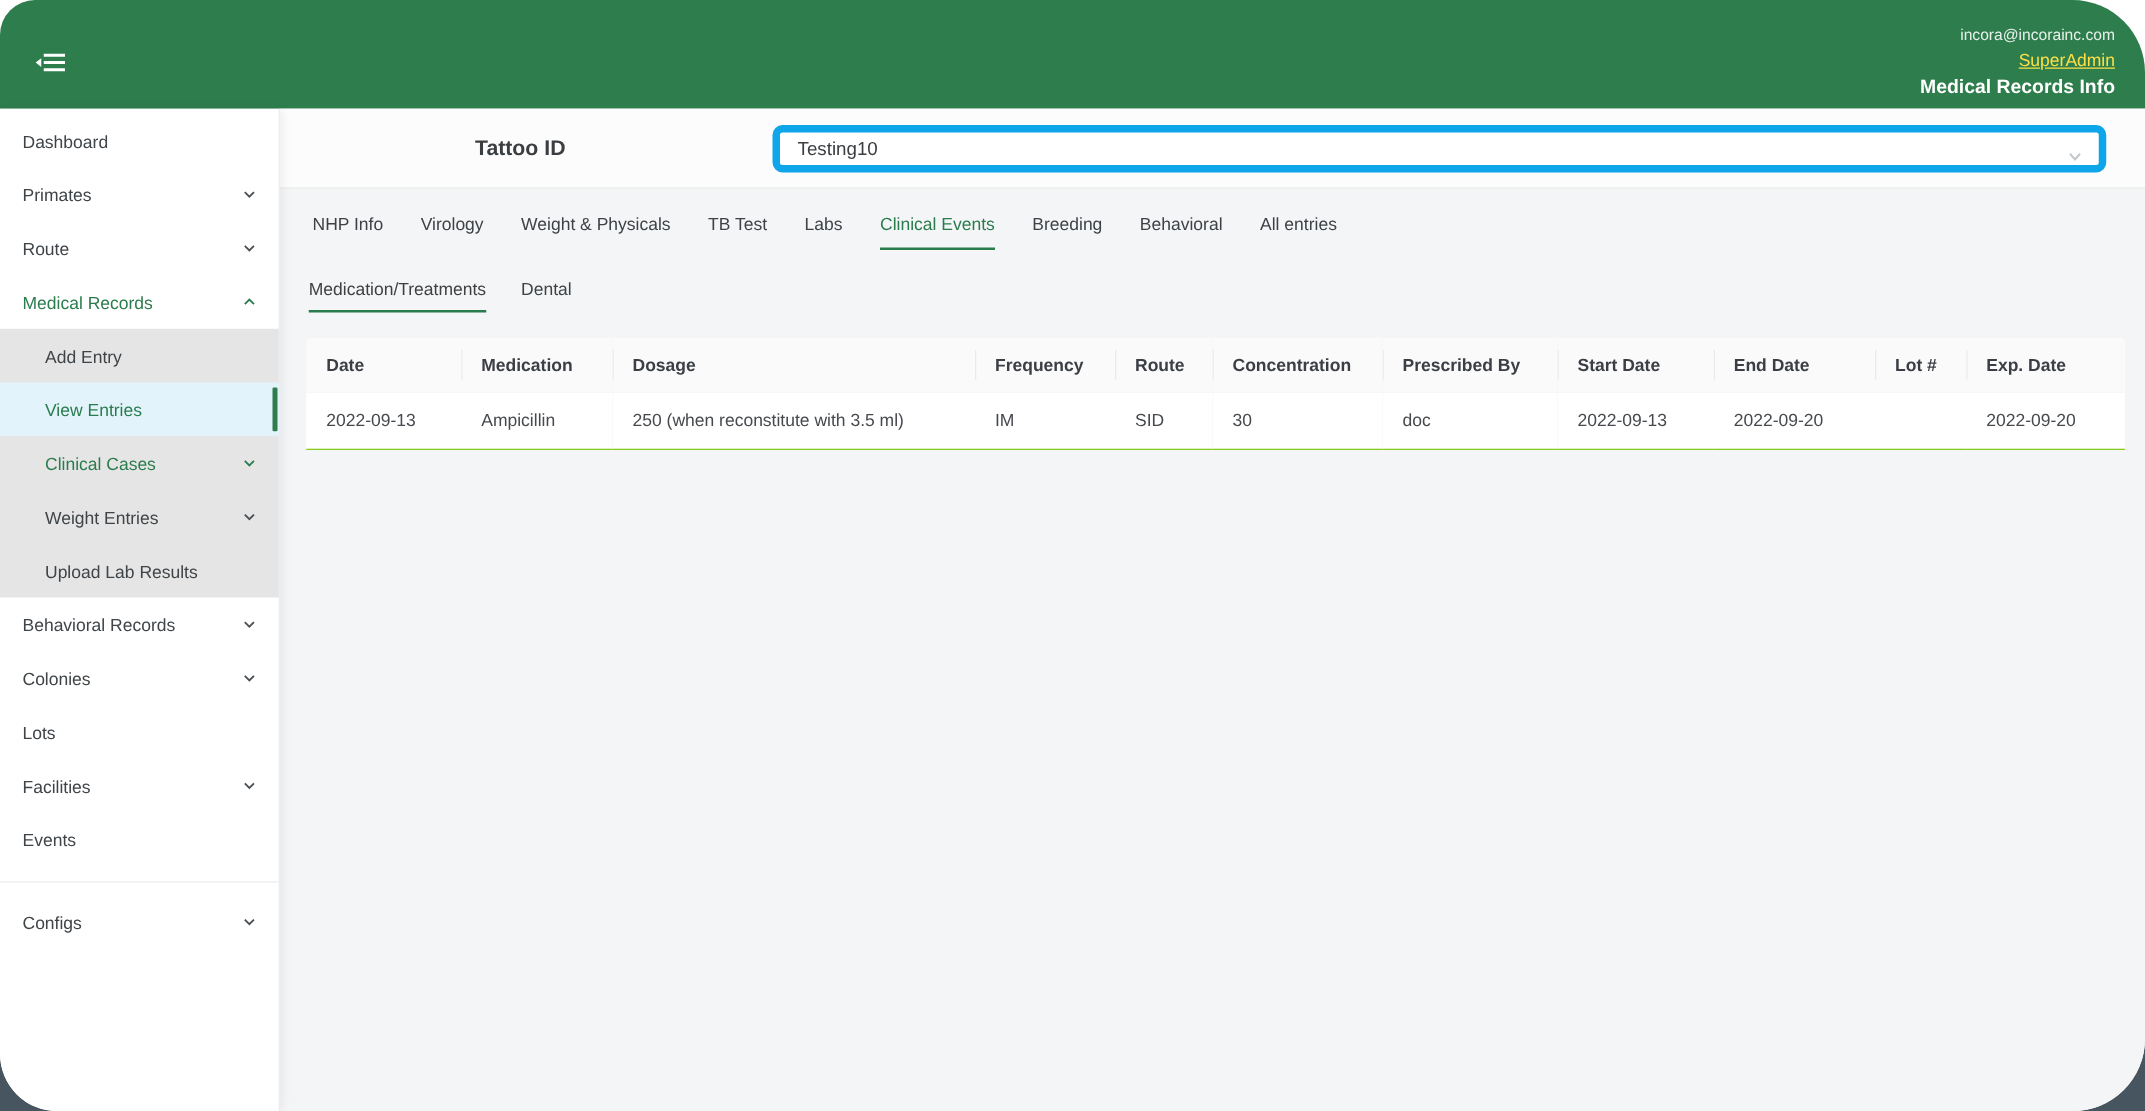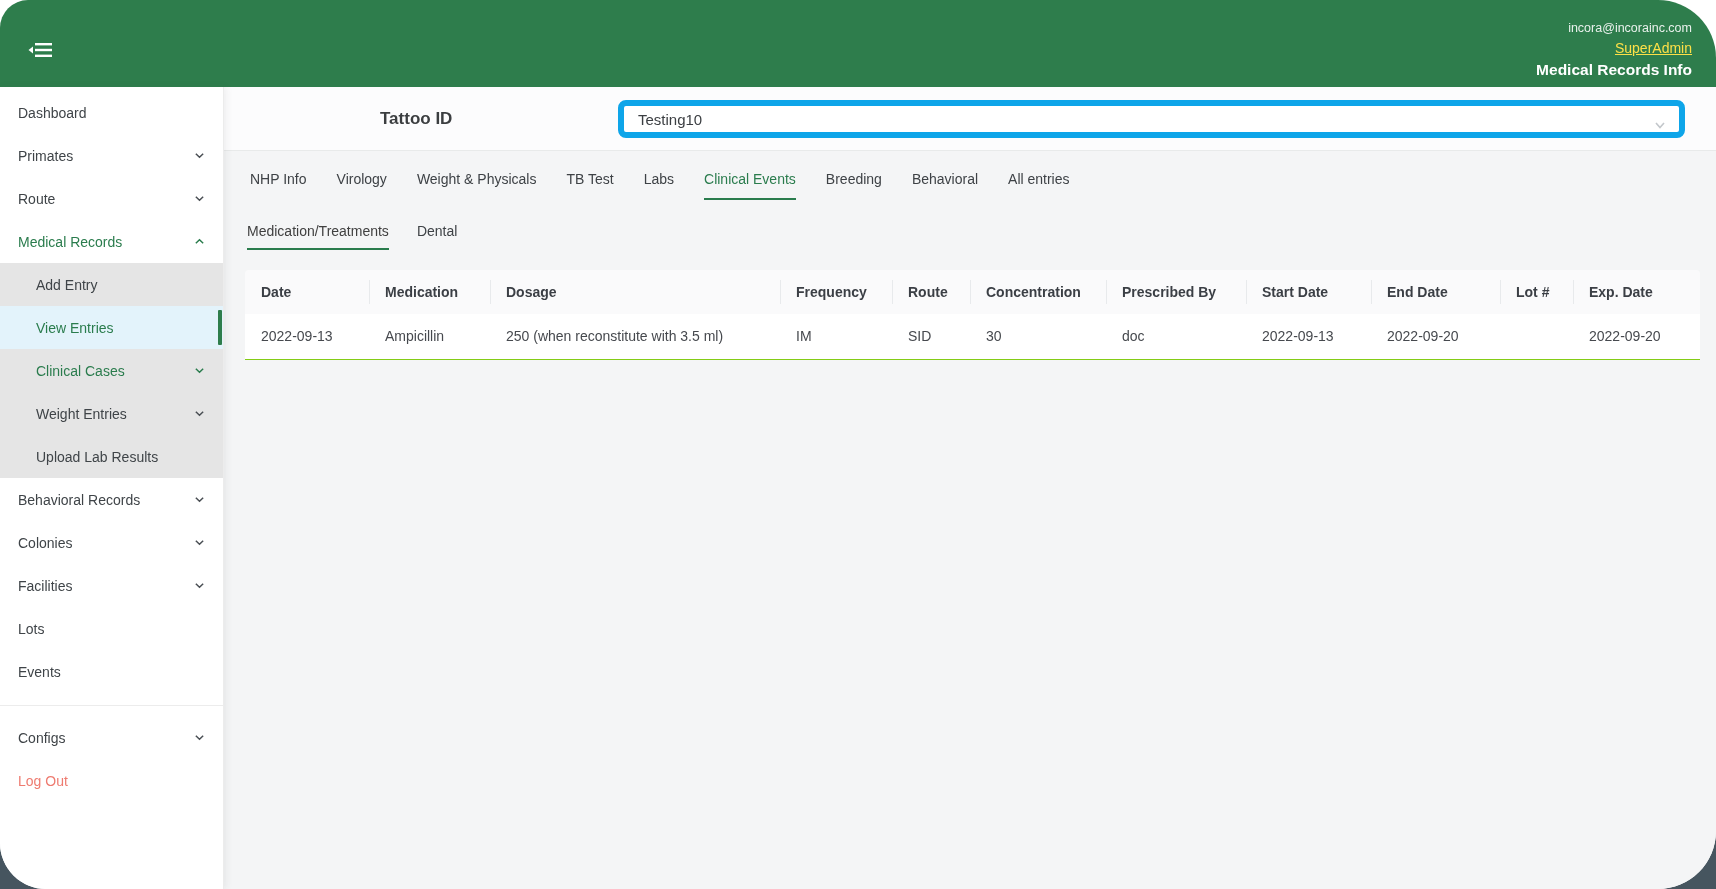--- a/index.html
+++ b/index.html
@@ -194,44 +194,41 @@
       </div>
       <div class="nav-item">
         <span>Colonies</span>
         <span class="chev">
             <svg width="11" height="11" viewBox="0 0 12 12">
               <polyline points="2,4 6,8 10,4" fill="none" stroke="currentColor" stroke-width="1.6"></polyline>
             </svg>
           </span>
       </div>
       <div class="nav-item">
+        <span>Lots</span>
+      </div>
+      <div class="nav-item">
         <span>Facilities</span>
         <span class="chev">
             <svg width="11" height="11" viewBox="0 0 12 12">
               <polyline points="2,4 6,8 10,4" fill="none" stroke="currentColor" stroke-width="1.6"></polyline>
             </svg>
           </span>
       </div>
       <div class="nav-item">
-        <span>Lots</span>
-      </div>
-      <div class="nav-item">
         <span>Events</span>
       </div>
       <div class="side-divider"></div>
       <div class="nav-item">
         <span>Configs</span>
         <span class="chev">
             <svg width="11" height="11" viewBox="0 0 12 12">
               <polyline points="2,4 6,8 10,4" fill="none" stroke="currentColor" stroke-width="1.6"></polyline>
             </svg>
           </span>
-      </div>
-      <div class="nav-item logout">
-        <span>Log Out</span>
       </div>
     </div>
 
     <div class="main">
       <div class="id-row">
         <div class="id-label">Tattoo ID</div>
         <div class="id-select">
           <span class="value">Testing10</span>
           <span class="sel-chev">
             <svg width="14" height="14" viewBox="0 0 14 14">

